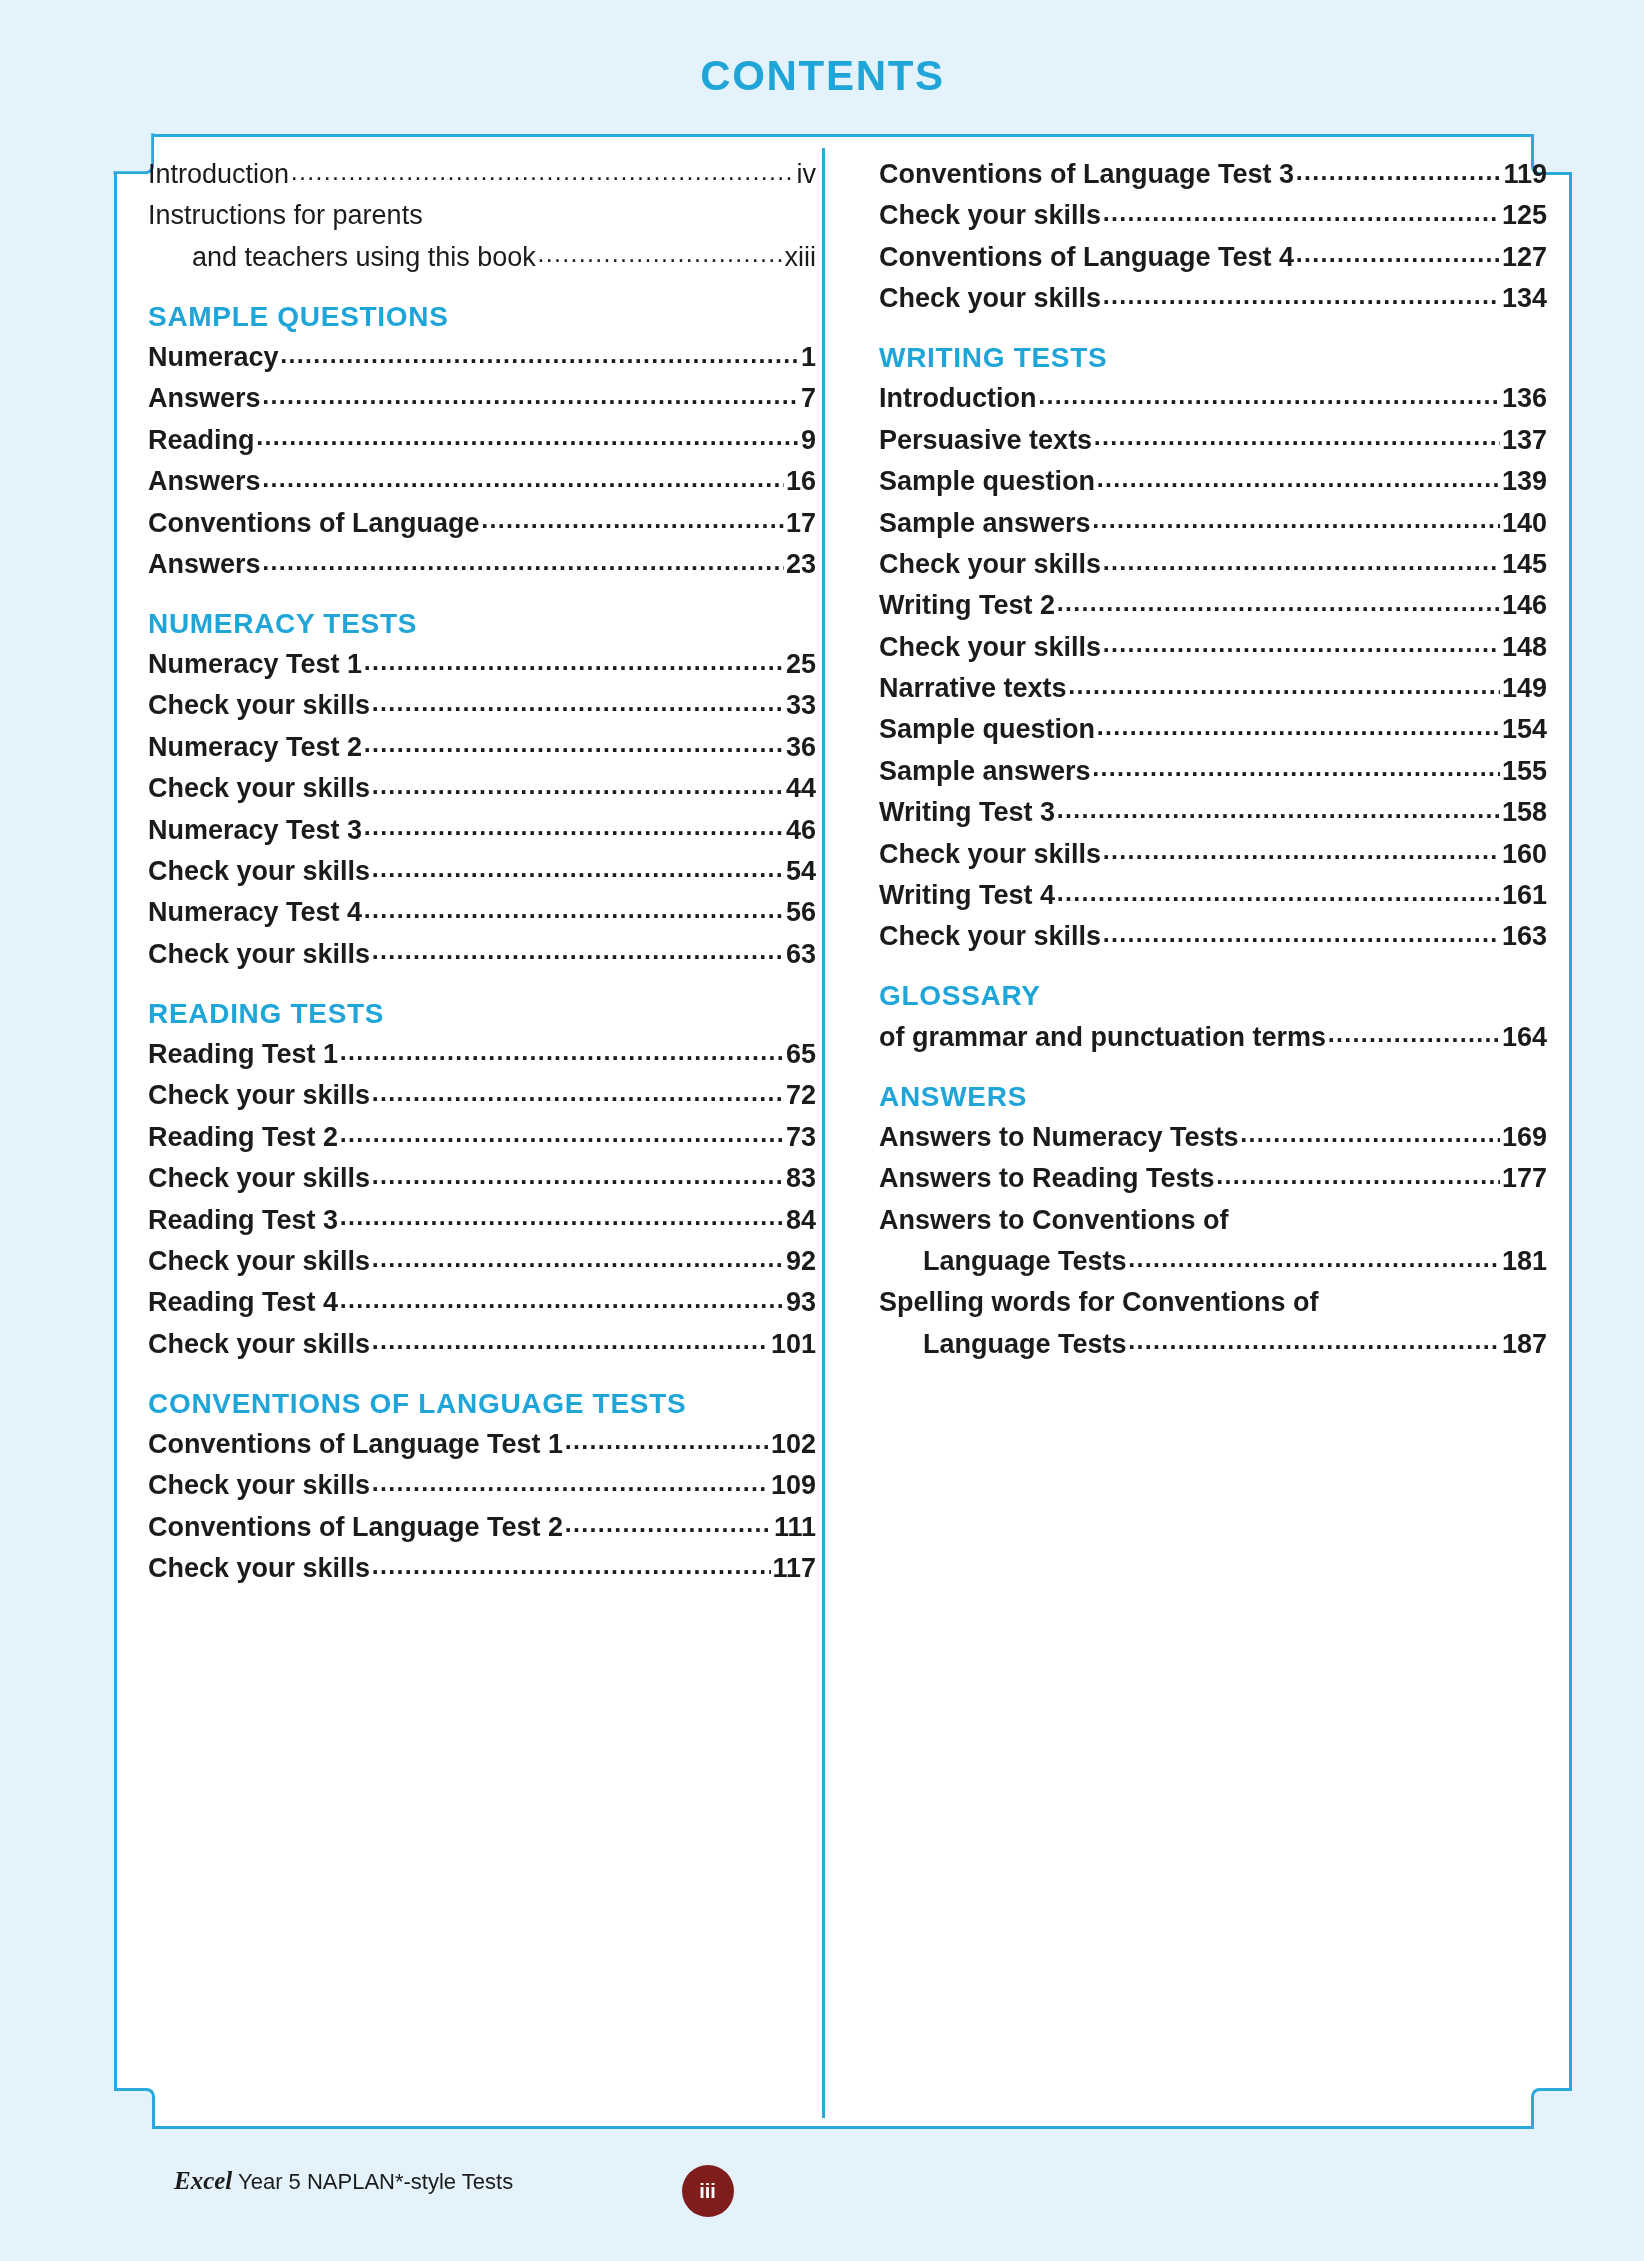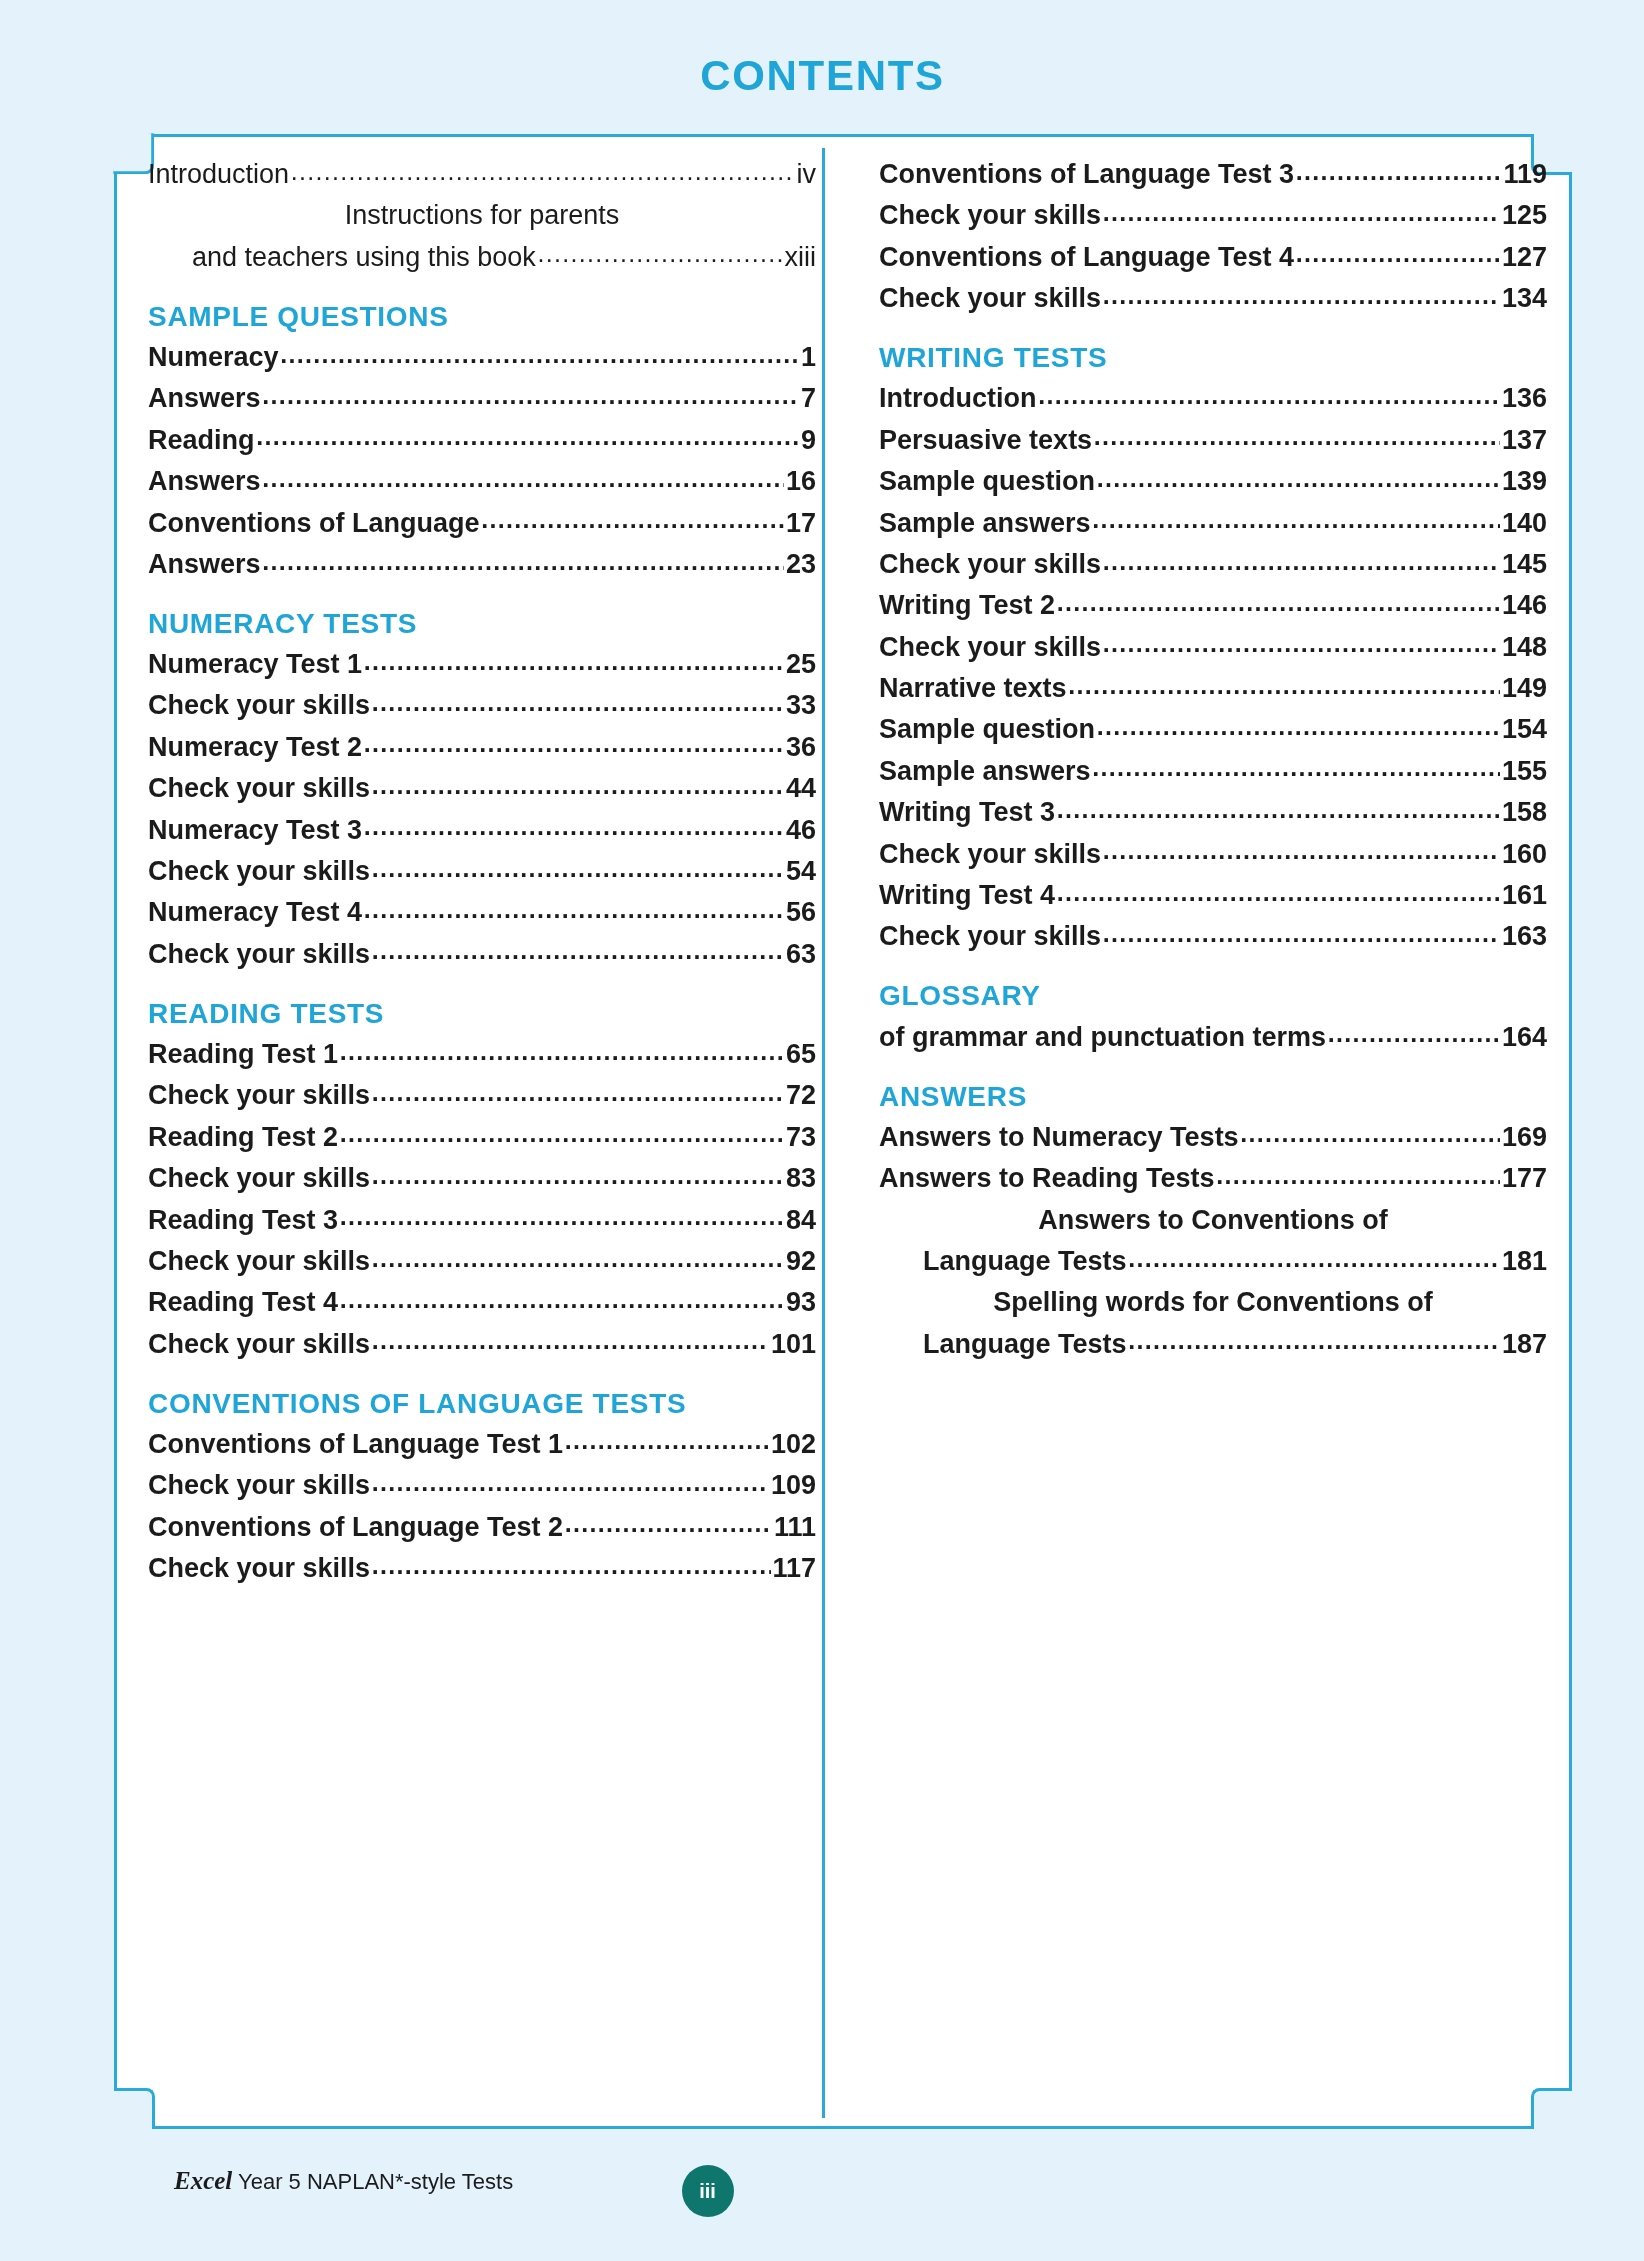--- a/index.html
+++ b/index.html
@@ -116,21 +116,21 @@
   }
 
   
   .entry-wrap {
     font-size: 27px;
     color: #1b1b1b;
     font-weight: bold;
     line-height: 1.0;
     margin-bottom: 14.4px;
   }
-  .entry-wrap .line1 { margin-bottom: 14.4px; white-space: nowrap; text-align: center; }
+  .entry-wrap .line1 { margin-bottom: 14.4px; white-space: nowrap; }
   .entry-wrap .line2 {
     display: flex;
     align-items: baseline;
     padding-left: 44px;
     white-space: nowrap;
   }
   .entry-wrap .line2 .label { flex: 0 0 auto; }
   .entry-wrap .line2 .dots {
     flex: 1 1 auto;
     overflow: hidden;
@@ -162,21 +162,21 @@
     font-weight: bold;
     font-size: 25px;
   }
   .page-badge {
     position: absolute;
     left: 50%;
     transform: translateX(-50%);
     bottom: 44px;
     width: 52px; height: 52px;
     border-radius: 50%;
-    background: #0f766e;
+    background: #7f1d1d;
     color: #fff;
     font-size: 20px;
     font-weight: bold;
     display: flex;
     align-items: center;
     justify-content: center;
   }
 </style>
 </head>
 <body>

